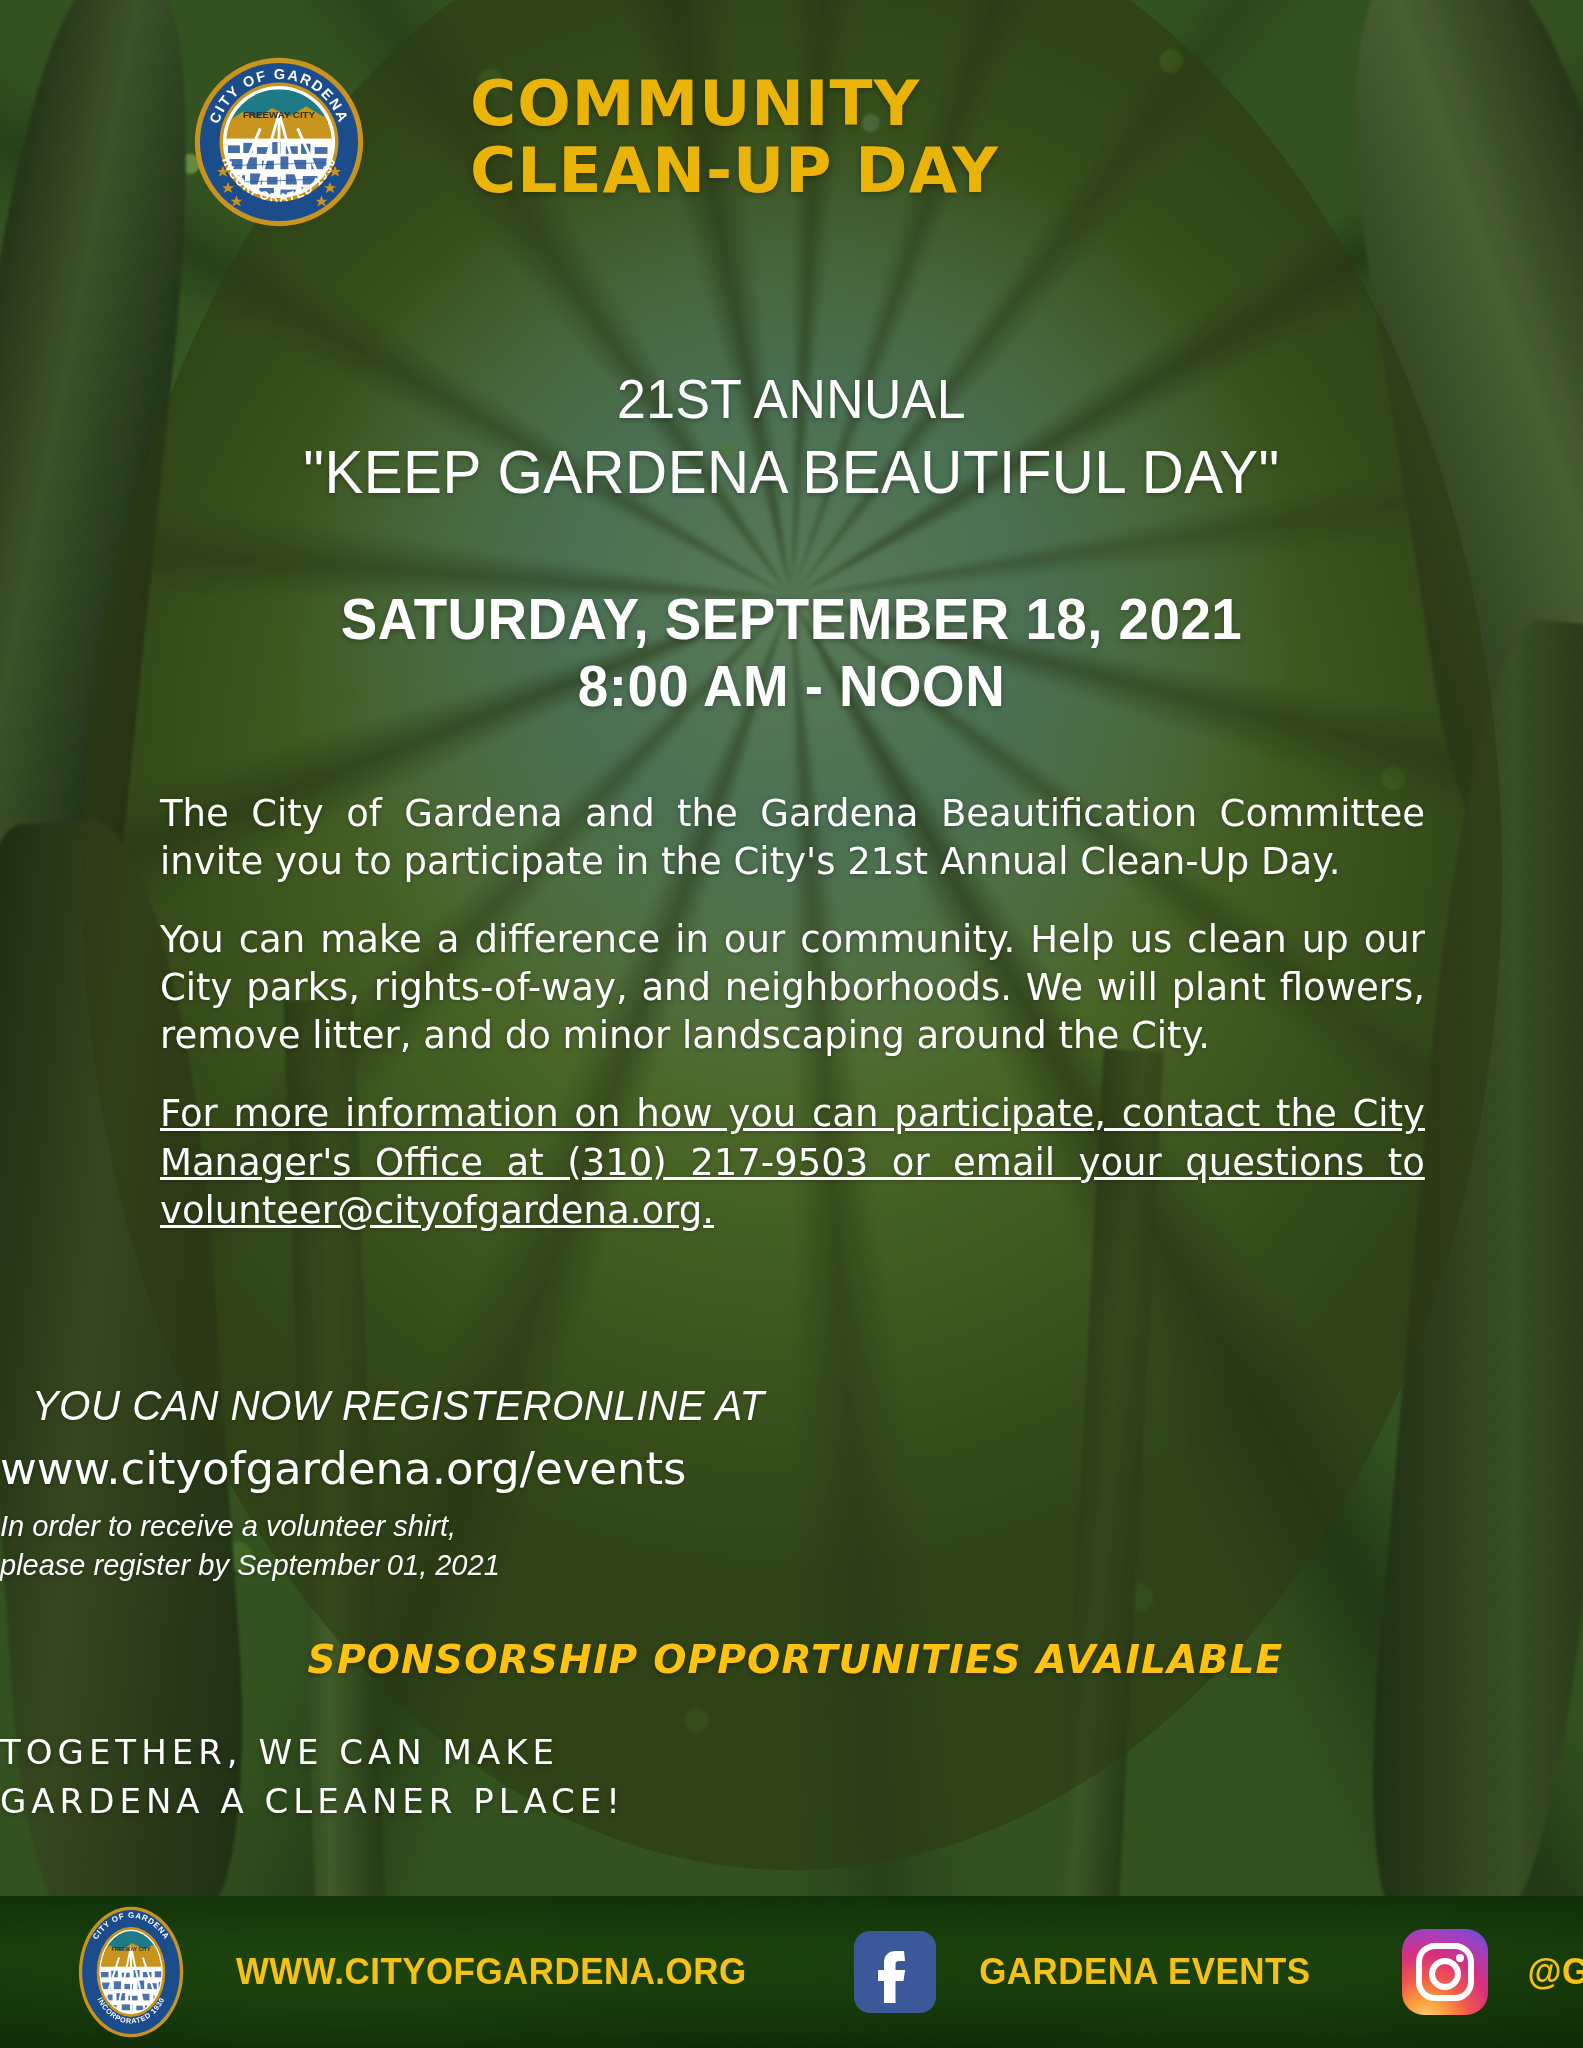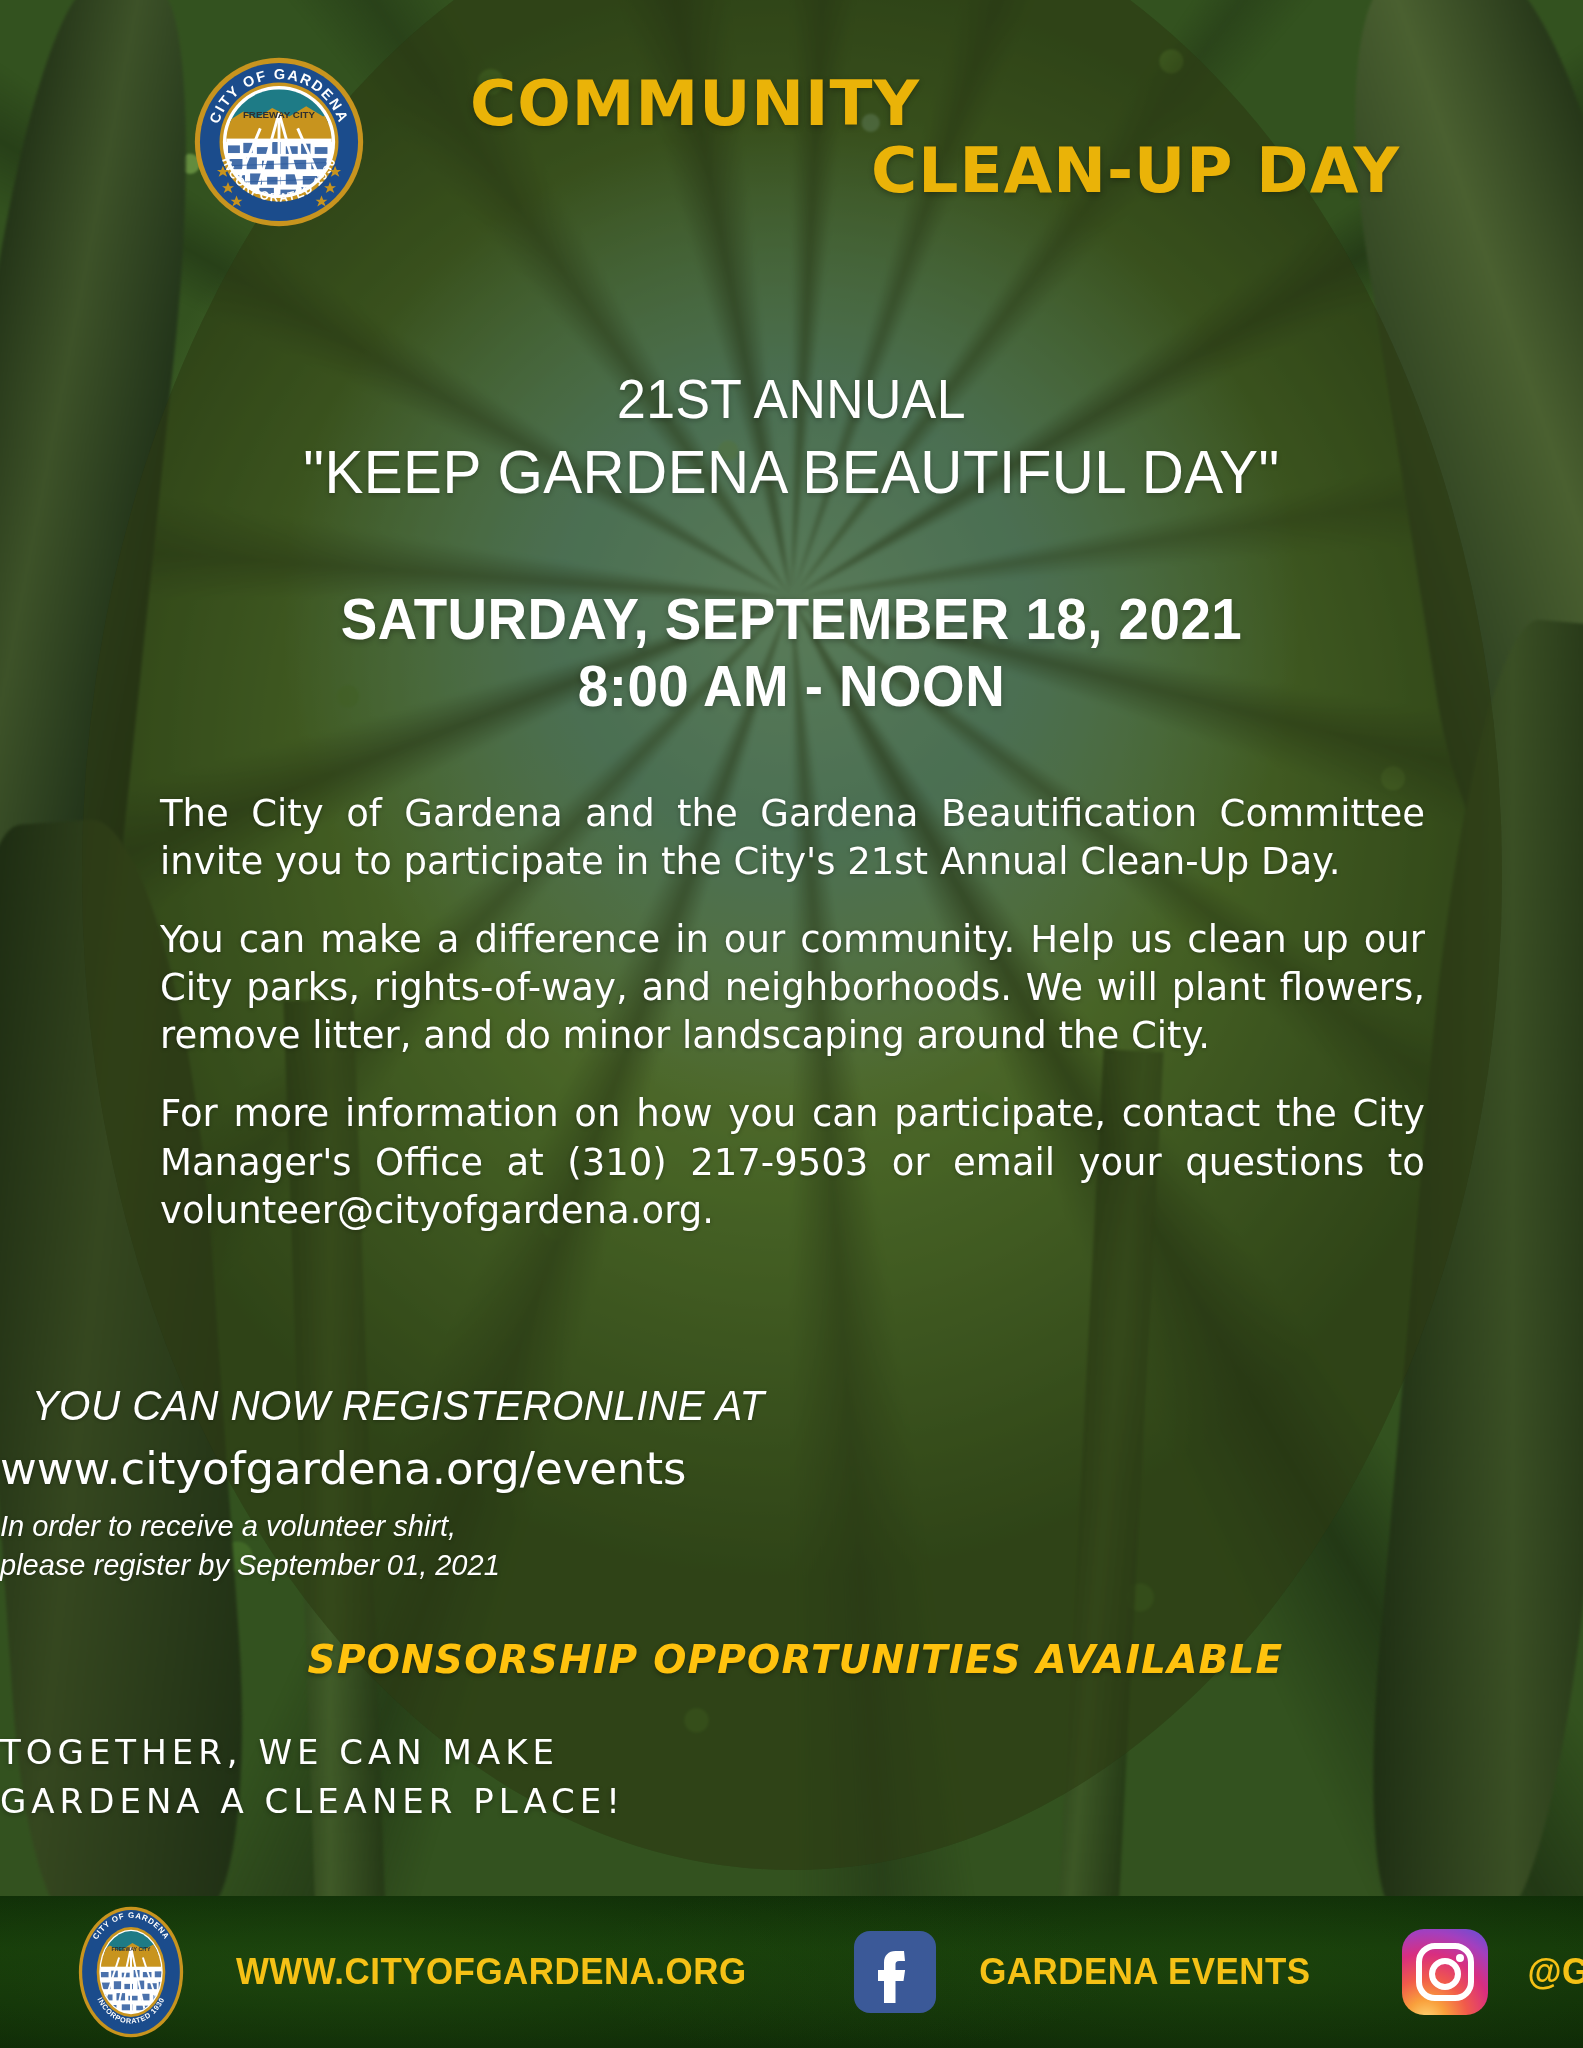--- a/index.html
+++ b/index.html
@@ -119,21 +119,21 @@
   .headline{
     position:absolute;left:470px;top:70px;width:930px;
     color:#eab308;
     font-family:"DejaVu Sans", sans-serif;
     font-weight:bold;
     font-size:63px;
     line-height:1.07;
     letter-spacing:1px;
     text-shadow:0 2px 6px rgba(0,0,0,.30);
   }
-  .headline .l2{display:block;text-align:right;}
+  .headline .l2{display:block;}
 
   
   .annual{
     position:absolute;left:0;right:0;top:368px;
     text-align:center;color:#fff;
     font-family:"Liberation Sans Narrow","Liberation Sans",sans-serif;
     font-size:55px;line-height:1.16;letter-spacing:.5px;
     transform:scaleX(.94);
     text-shadow:0 2px 6px rgba(0,0,0,.28);
   }
@@ -152,21 +152,21 @@
   
   .body{
     position:absolute;left:160px;top:790px;width:1265px;
     color:#fff;
     font-family:"DejaVu Sans",sans-serif;
     font-size:37px;line-height:1.30;
     text-align:justify;
     text-shadow:0 1px 4px rgba(0,0,0,.30);
   }
   .body p{margin:0 0 30px 0;}
-  .body p:last-child{margin-bottom:0;}
+  .body p:last-child{margin-bottom:0;text-decoration:underline;}
 
   
   .register{
     position:absolute;left:0;right:0;top:1382px;
     color:#fff;
     text-shadow:0 1px 4px rgba(0,0,0,.30);
   }
   .register .r1{
     font-family:"Liberation Sans",sans-serif;
     font-style:italic;font-size:42px;letter-spacing:.5px;

